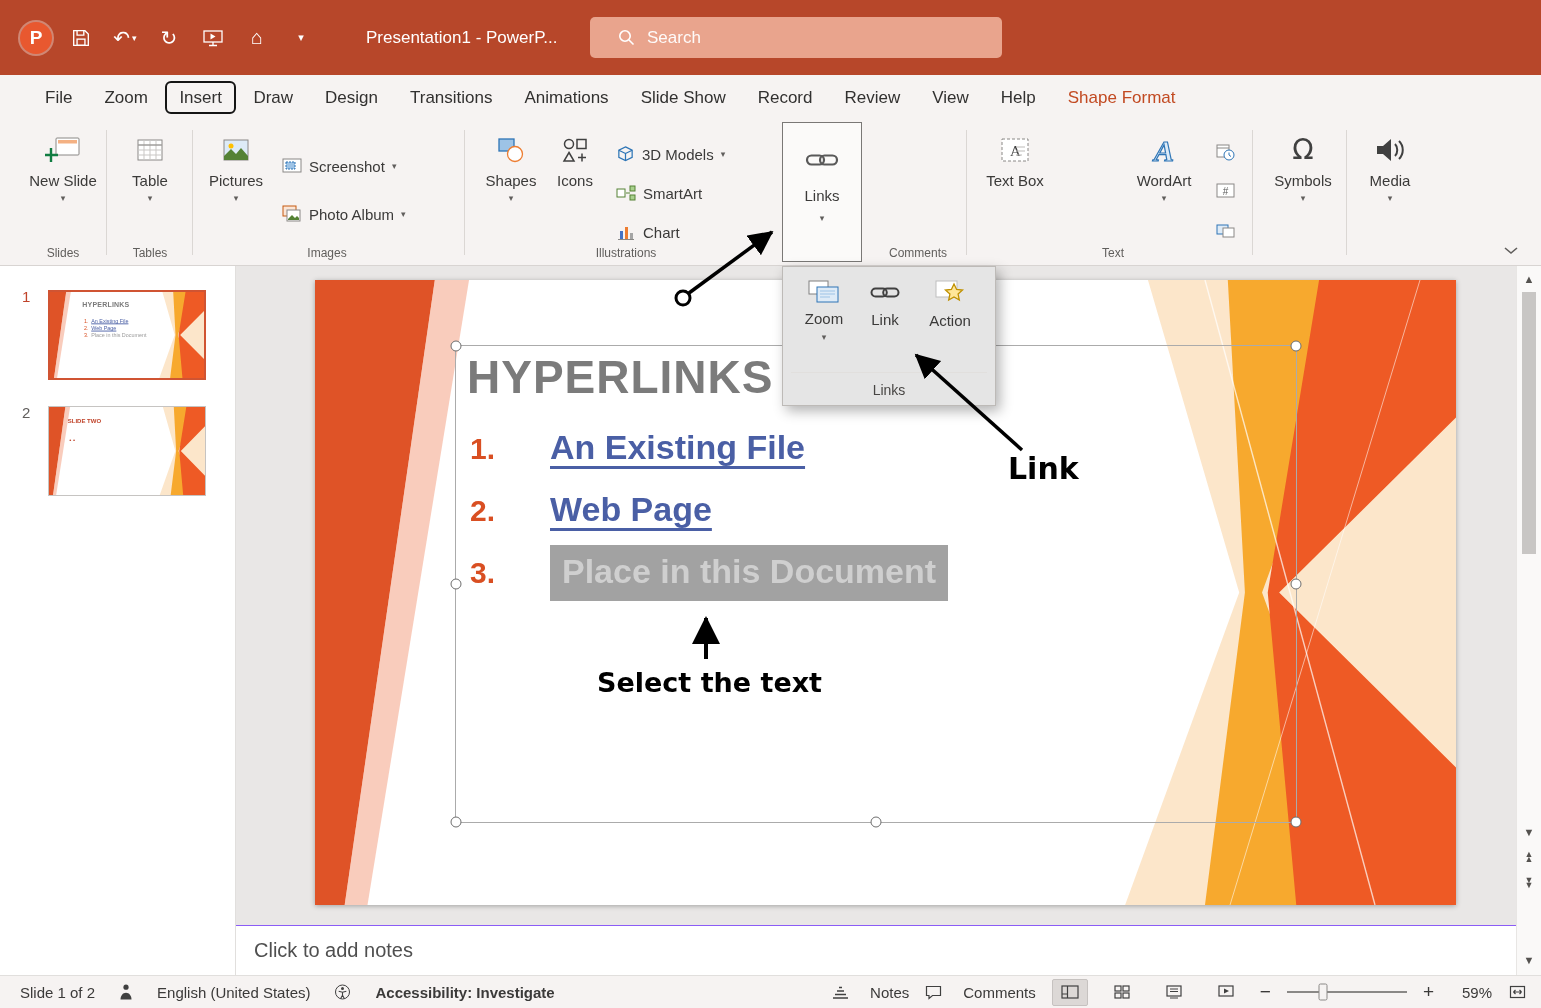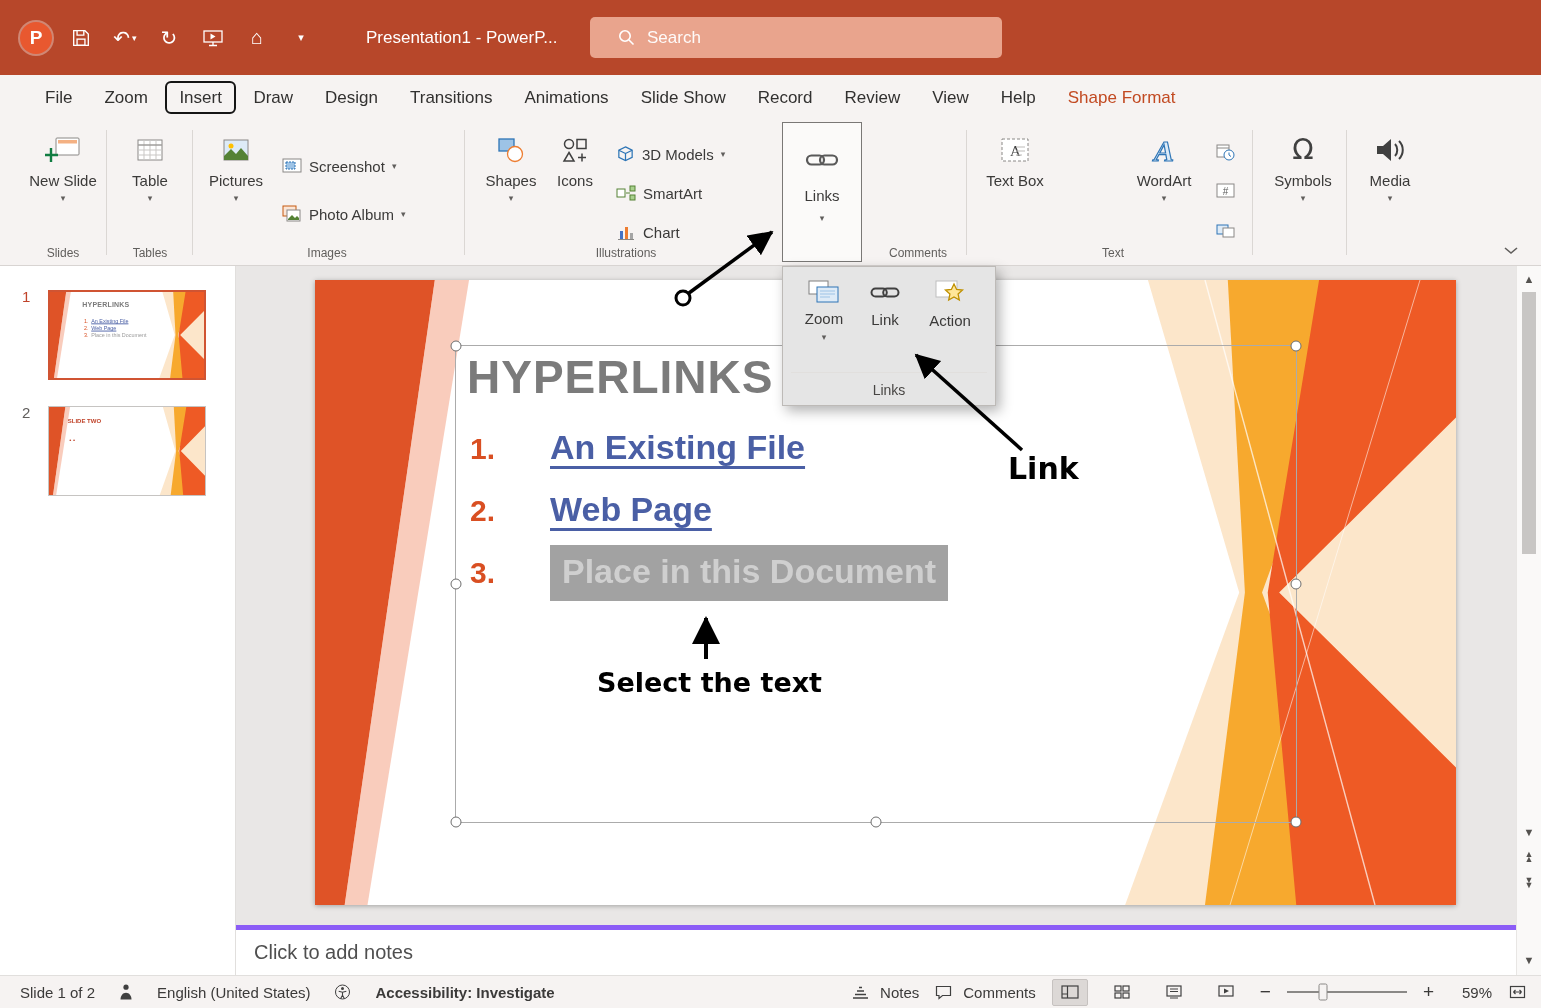--- a/index.html
+++ b/index.html
@@ -84,27 +84,27 @@
 .selbox{position:absolute;left:140px;top:65px;width:842px;height:478px;border:1px solid #ABABAB}
 .handle{position:absolute;width:11px;height:11px;border-radius:50%;background:#fff;border:1.5px solid #6E6E6E;transform:translate(-50%,-50%)}
 
 
 .arrows{position:absolute;inset:0;z-index:60;pointer-events:none}
 .callout{position:absolute;z-index:55;font-family:"DejaVu Sans",sans-serif;font-weight:800;color:#000}
 .callout--link{left:1008px;top:451px;font-size:30px}
 .callout--select{left:597px;top:667px;font-size:27px}
 
 
-.notes{position:absolute;left:236px;right:25px;top:925px;height:50px;background:#fff;border-top:5px solid #8b5cf6;display:flex;align-items:center;padding-left:18px;font-size:20px;color:#4f4f4f}
+.notes{position:absolute;left:236px;right:25px;top:925px;height:50px;background:#fff;border-top:1px solid #8b5cf6;display:flex;align-items:center;padding-left:18px;font-size:20px;color:#4f4f4f}
 
 
 .statusbar{position:absolute;left:0;bottom:0;width:100%;height:33px;background:#F6F3F2;border-top:1px solid #E1DFDD;display:flex;align-items:center;font-size:15px;color:#3b3a39;z-index:20}
 .st-left{display:flex;align-items:flex-start;gap:24px;padding-left:20px}
 .st-right{margin-left:auto;display:flex;align-items:center;gap:16px;padding-right:14px}
-.st-item{display:flex;align-items:center;gap:11px;cursor:pointer}
+.st-item{display:flex;align-items:center;gap:21px;cursor:pointer}
 .viewbtn{width:36px;height:27px;display:flex;align-items:center;justify-content:center;cursor:pointer;border-radius:2px}
 .viewbtn--active{background:#DCD8D6;border:1px solid #C6C2C0}
 .zslider{width:120px;height:2px;background:#8A8886;position:relative;cursor:pointer}
 .zthumb{position:absolute;left:30%;top:50%;width:9px;height:17px;background:#F6F3F2;border:1px solid #8A8886;transform:translate(-50%,-50%);border-radius:2px}
 .zsign{font-size:19px;cursor:pointer;color:#3b3a39}
 .bold{font-weight:bold}
 
 
 .scrollbar{position:absolute;right:0;top:266px;width:25px;bottom:33px;background:#FAF9F8;border-left:1px solid #E8E6E4;z-index:15}
 .sb-arrow{position:absolute;left:0;right:0;text-align:center;font-size:11px;color:#54524F;cursor:pointer}

